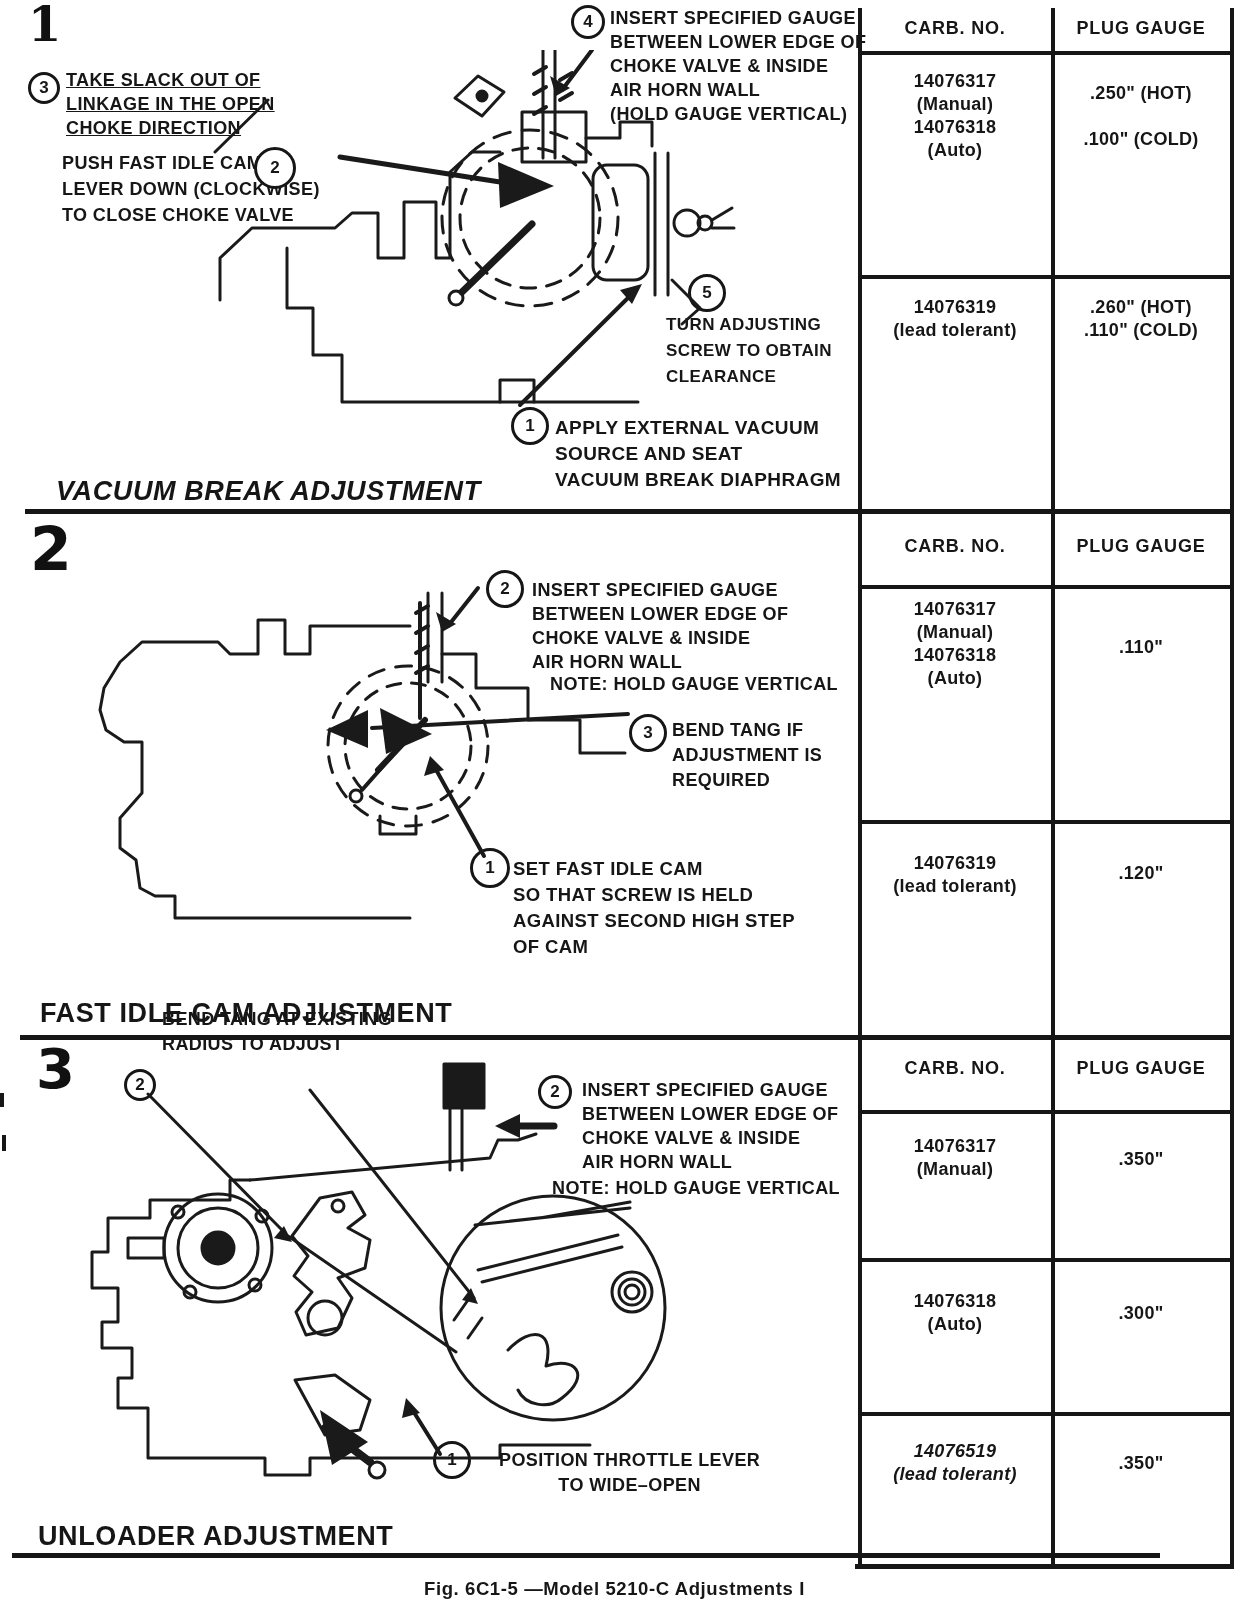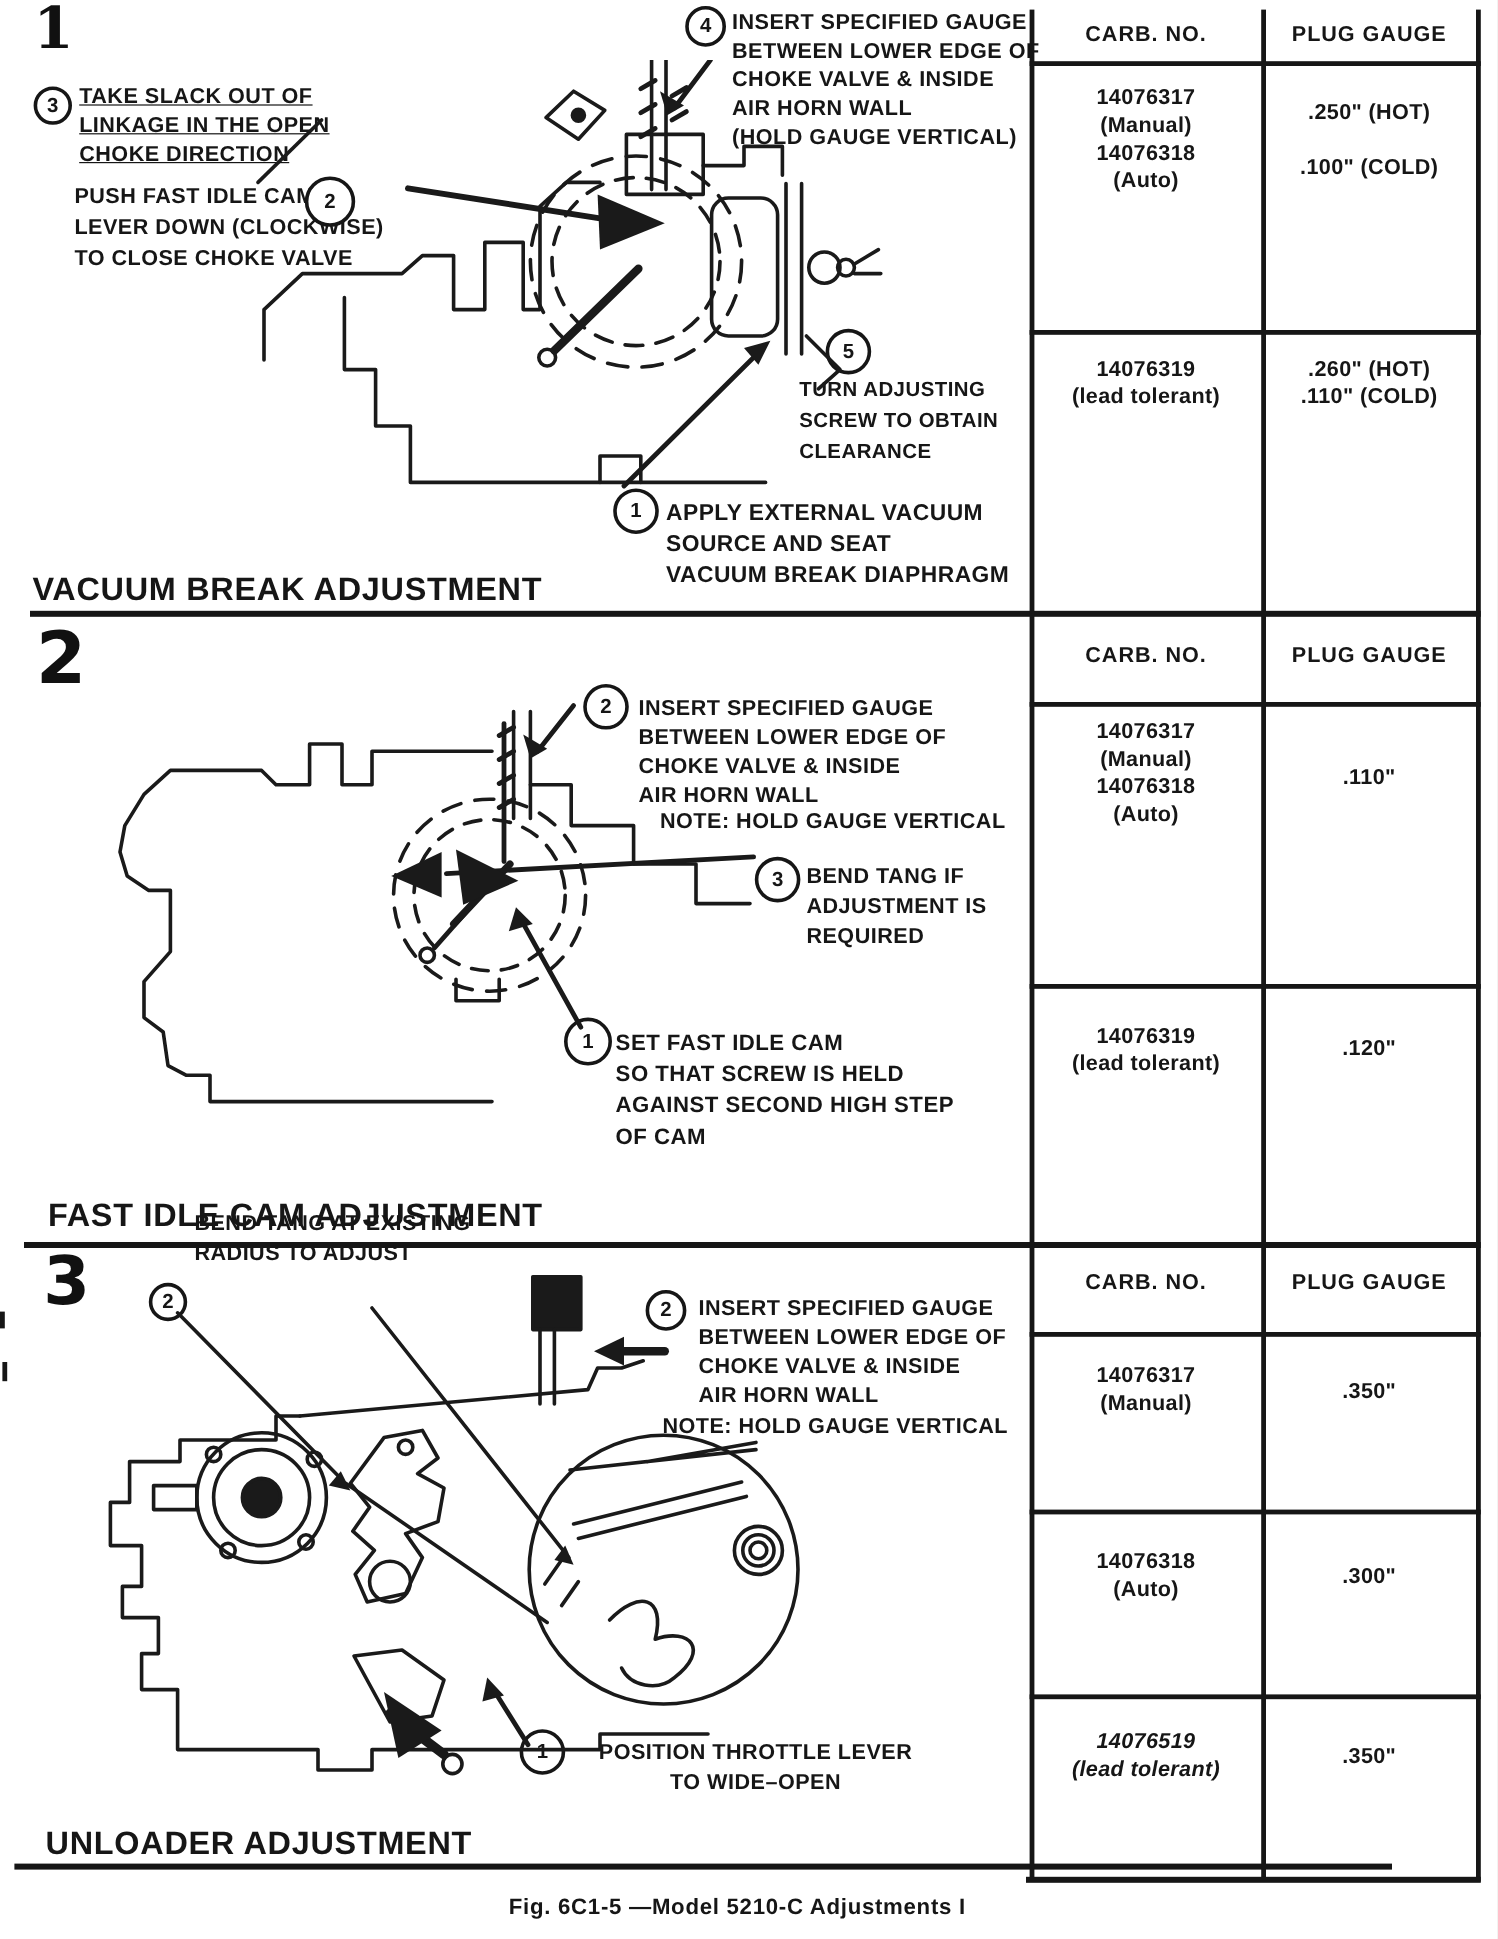--- a/index.html
+++ b/index.html
@@ -97,21 +97,21 @@
       <path d="M472,230 L500,258 L482,274"></path>
       <path d="M320,355 L436,240" stroke-width="4"></path>
     </g>
     <g fill="#1a1a1a" stroke="none">
       <polygon points="298,112 354,136 300,158"></polygon>
       <polygon points="356,46 350,26 370,38"></polygon>
       <polygon points="442,234 420,240 432,254"></polygon>
     </g>
   </svg>
 
-  <div class="heading" style="left:27px; top:476px;">VACUUM BREAK ADJUSTMENT</div>
+  <div class="heading" style="left:56px; top:476px;font-style:italic;">VACUUM BREAK ADJUSTMENT</div>
   <div class="hline" style="left:25px; top:509px; width:1209px;"></div>
 
   <div class="secnum" style="left:30px; top:514px; font-size:60px; font-family:'DejaVu Sans',sans-serif;">2</div>
 
   <div class="cnum" style="left:486px; top:570px; width:38px; height:38px;">2</div>
   <div class="txt" style="left:532px; top:578px;">INSERT SPECIFIED GAUGE
 BETWEEN LOWER EDGE OF
 CHOKE VALVE &amp; INSIDE
 AIR HORN WALL</div>
   <div class="txt" style="left:550px; top:672px;">NOTE:  HOLD GAUGE VERTICAL</div>

